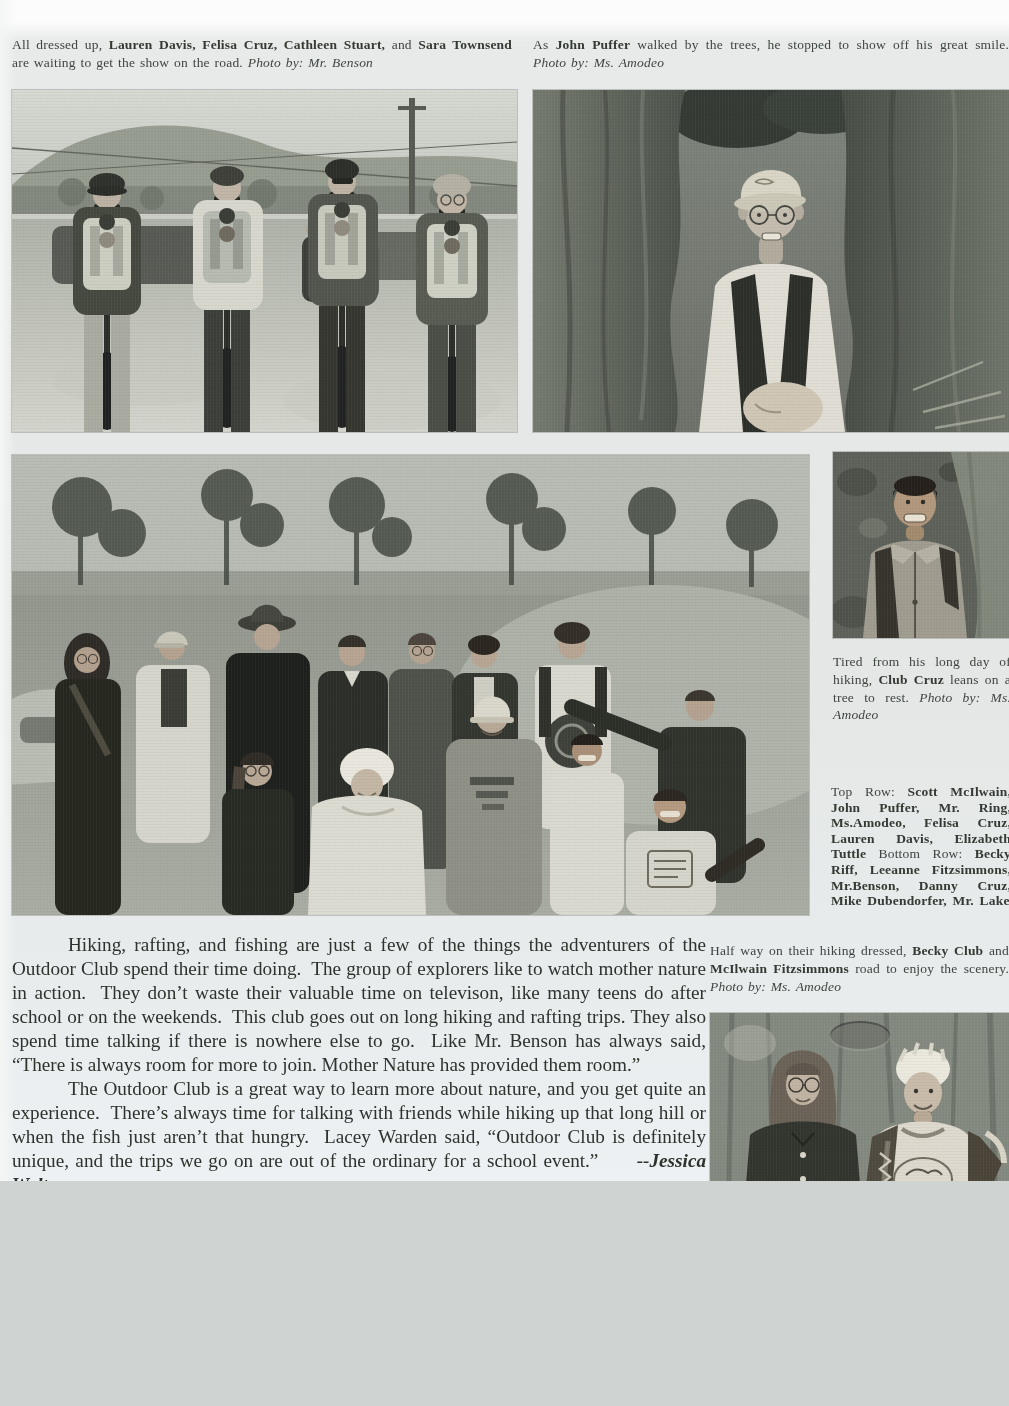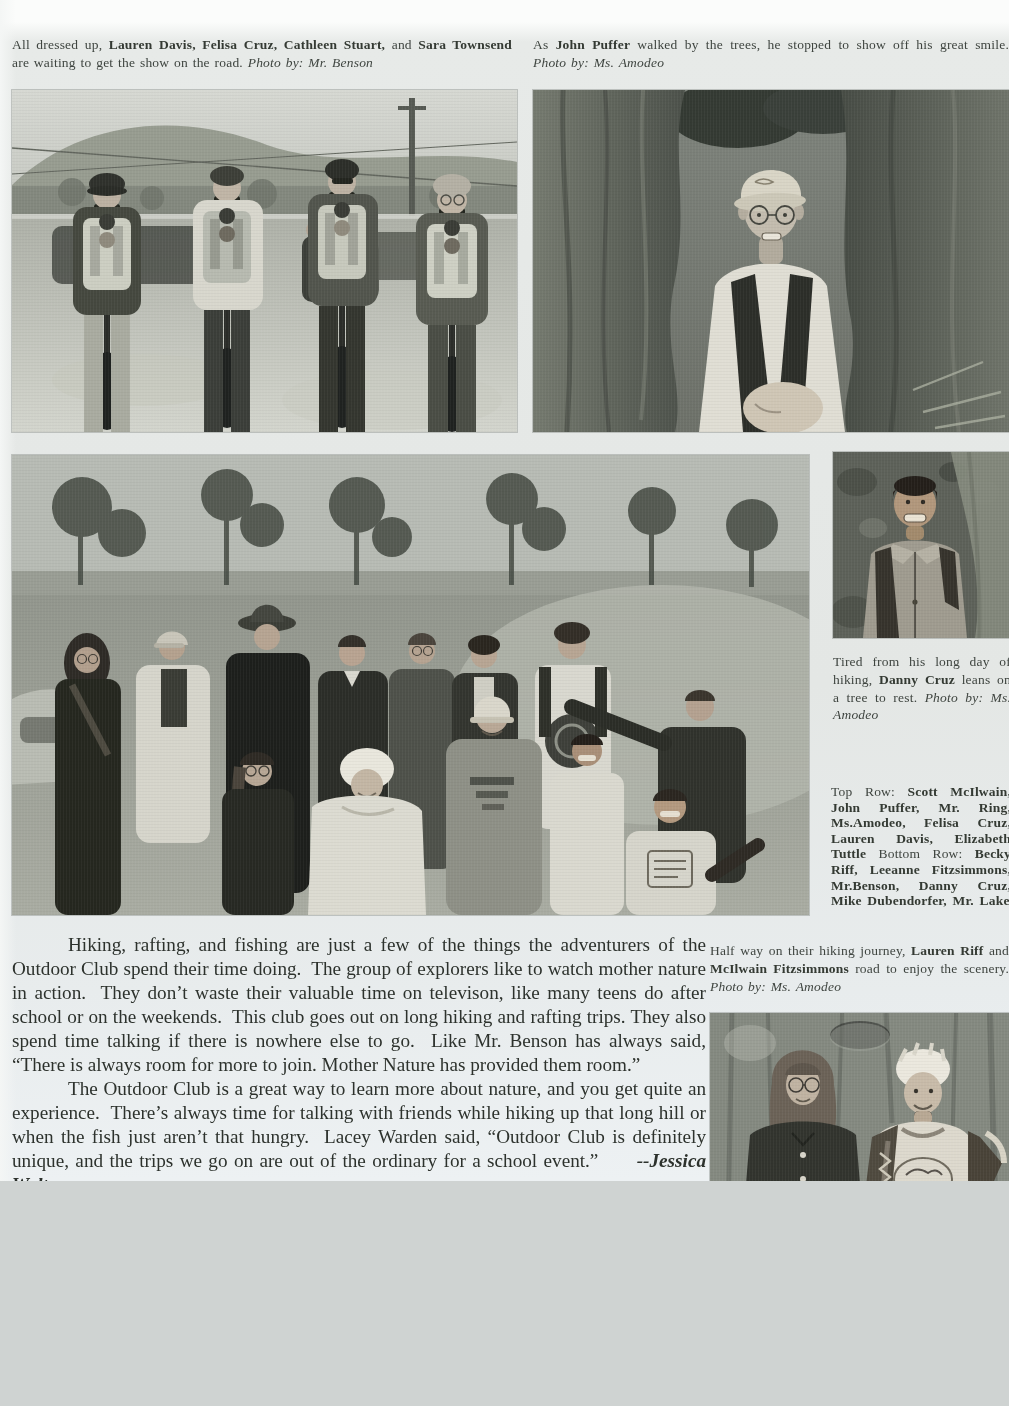--- a/index.html
+++ b/index.html
@@ -354,30 +354,30 @@
         <polygon points="60,92 82,100 70,112 52,102" fill="#b5b1a4"></polygon>
         <polygon points="104,92 82,100 94,112 112,102" fill="#b5b1a4"></polygon>
         <path d="M82,100 L82,186" stroke="#55524a" stroke-width="2"></path>
         <circle cx="82" cy="150" r="2.6" fill="#474439"></circle>
         <polygon points="42,100 58,95 66,186 44,186" fill="#36332c"></polygon>
         <polygon points="122,100 106,95 112,150 126,158" fill="#36332c"></polygon>
       </g>
     </svg>
   </figure>
 
-  <div class="caption" style="left:833px;top:653px;width:178px;"><span>Tired from his long day of hiking, </span><span class="b">Danny Cruz</span><span> leans on a tree to rest. </span><span class="i">Photo by: Ms. Amodeo</span></div>
+  <div class="caption" style="left:833px;top:653px;width:178px;"><span>Tired from his long day of hiking, </span><span class="b">Club Cruz</span><span> leans on a tree to rest. </span><span class="i">Photo by: Ms. Amodeo</span></div>
 
   <div class="caption roster" style="left:831px;top:784px;width:180px;"><span>Top Row: </span><span class="b">Scott McIlwain, John Puffer, Mr. Ring, Ms.Amodeo, Felisa Cruz, Lauren Davis, Elizabeth Tuttle</span><span> Bottom Row: </span><span class="b">Becky Riff, Leeanne Fitzsimmons, Mr.Benson, Danny Cruz, Mike Dubendorfer, Mr. Lake</span></div>
 
   <div class="article">
     <p><span>Hiking, rafting, and fishing are just a few of the things the adventurers of the Outdoor Club spend their time doing.  The group of explorers like to watch mother nature in action.  They don’t waste their valuable time on televison, like many teens do after school or on the weekends.  This club goes out on long hiking and rafting trips. They also spend time talking if there is nowhere else to go.  Like Mr. Benson has always said, “There is always room for more to join. Mother Nature has provided them room.”</span></p>
     <p><span>The Outdoor Club is a great way to learn more about nature, and you get quite an experience.  There’s always time for talking with friends while hiking up that long hill or when the fish just aren’t that hungry.  Lacey Warden said, “Outdoor Club is definitely unique, and the trips we go on are out of the ordinary for a school event.” </span><span class="b i">--Jessica Walter</span></p>
   </div>
 
-  <div class="caption" style="left:710px;top:942px;width:299px;"><span>Half way on their hiking journey, </span><span class="b">Lauren Riff</span><span> and </span><span class="b">McIlwain Fitzsimmons</span><span> road to enjoy the scenery. </span><span class="i">Photo by: Ms. Amodeo</span></div>
+  <div class="caption" style="left:710px;top:942px;width:299px;"><span>Half way on their hiking dressed, </span><span class="b">Becky Club</span><span> and </span><span class="b">McIlwain Fitzsimmons</span><span> road to enjoy the scenery. </span><span class="i">Photo by: Ms. Amodeo</span></div>
 
   <figure class="photo" style="left:710px;top:1013px;width:299px;height:220px;margin:0;">
     <svg viewBox="0 0 299 220" preserveAspectRatio="none">
       <rect width="299" height="220" fill="#848980"></rect>
       <g stroke="#5d625a" opacity=".55">
         <path d="M22,0 L18,220" stroke-width="5"></path>
           <path d="M58,0 L64,220" stroke-width="4"></path>
         <path d="M132,0 L128,120" stroke-width="4"></path>
           <path d="M176,0 L182,110" stroke-width="5"></path>
         <path d="M246,0 L242,140" stroke-width="4"></path>

